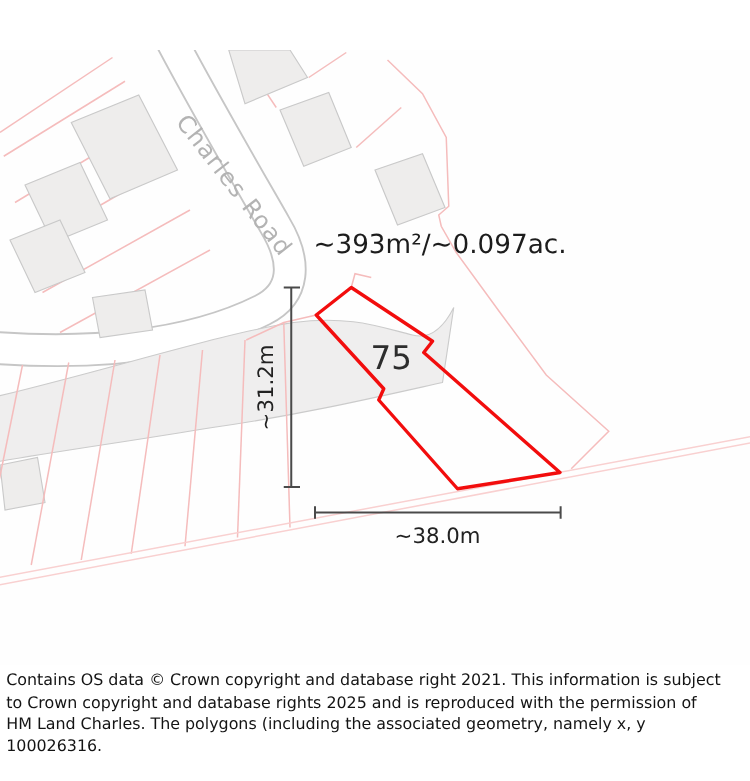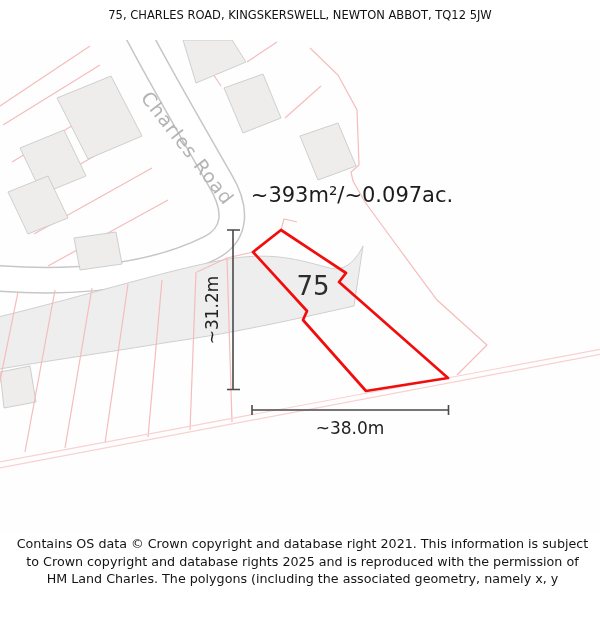--- a/index.html
+++ b/index.html
@@ -22,27 +22,26 @@
   .pink-light{fill:none;stroke:#f9d0d0;stroke-width:1.2;}
   .red-plot{fill:none;stroke:#f20d0d;stroke-width:2.7;stroke-linejoin:round;}
   .dim{fill:none;stroke:#4a4a4a;stroke-width:1.6;}
   .road-label{fill:#b3b3b3;font-size:19px;letter-spacing:1px;}
   .plot-label{fill:#2d2d2d;font-size:26px;text-anchor:middle;}
   .area-label{fill:#1c1c1c;font-size:21px;text-anchor:middle;}
   .dim-label{fill:#222222;font-size:17px;text-anchor:middle;}
   .footer{
     padding:3px 0 0 5px;font-size:12.7px;line-height:17.7px;color:#141414;
   }
-  .footer div{white-space:nowrap;text-align:center;}
+  .footer div{white-space:nowrap;}
 </style>
 </head>
 <body>
 
 <div class="header">
-  <div>75, CHARLES ROAD, KINGSKERSWELL, NEWTON ABBOT, TQ12 5JW</div>
 </div>
 
 <div class="map-wrap">
   <svg width="600" height="492" viewBox="0 0 600 492">
 
     <g>
       <path class="road-casing" d="M137,-8 C165,45 200,105 220,140 C238,170 236,195 210,208 C150,238 70,244 -8,238"></path>
       <path class="road-fill" d="M137,-8 C165,45 200,105 220,140 C238,170 236,195 210,208 C150,238 70,244 -8,238"></path>
     </g>
 
@@ -107,13 +106,14 @@
       <path class="dim" d="M252,370 L448.5,370 M252,365 L252,375 M448.5,365 L448.5,375"></path>
       <text class="dim-label" x="350" y="394">~38.0m</text>
     </g>
   </svg>
 </div>
 
 <div class="footer">
   <div>Contains OS data © Crown copyright and database right 2021. This information is subject</div>
   <div>to Crown copyright and database rights 2025 and is reproduced with the permission of</div>
   <div>HM Land Charles. The polygons (including the associated geometry, namely x, y</div>
+  <div>100026316.</div>
 </div>
 
 </body></html>

